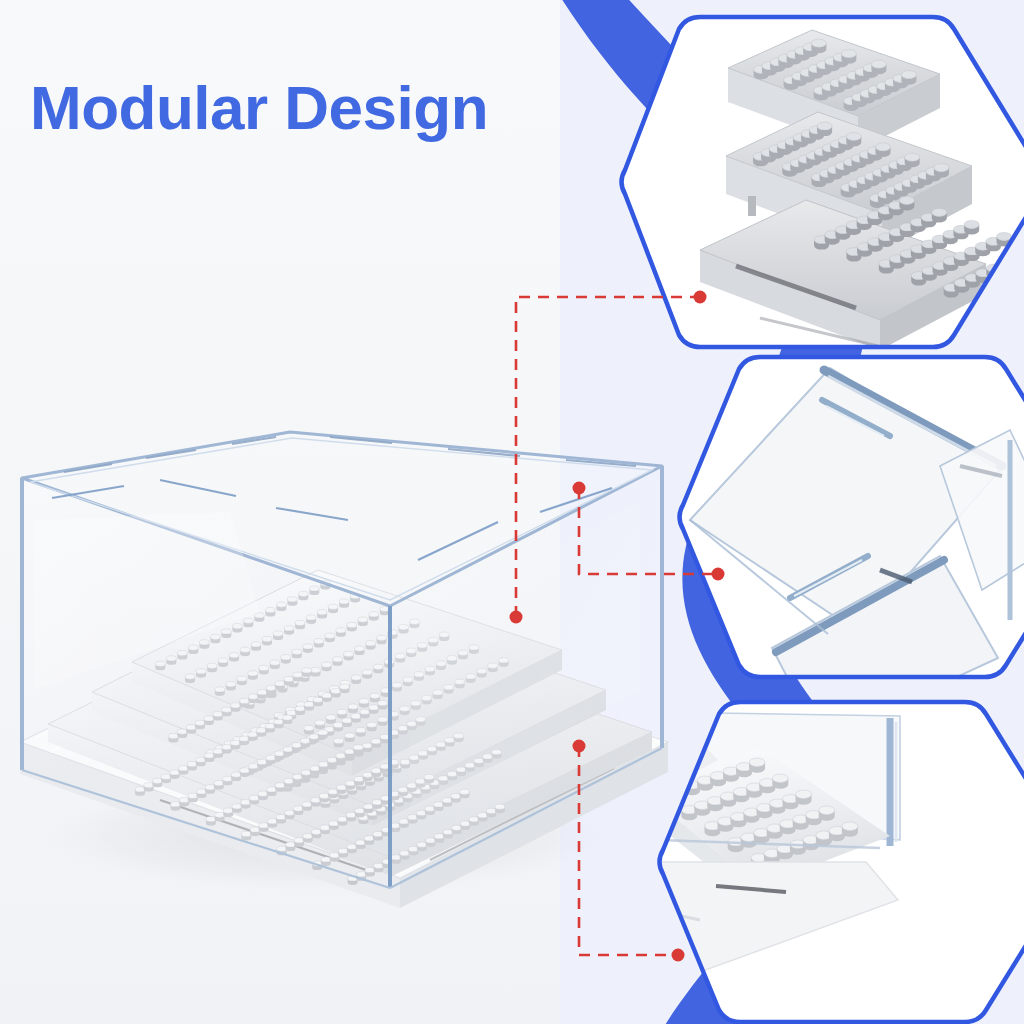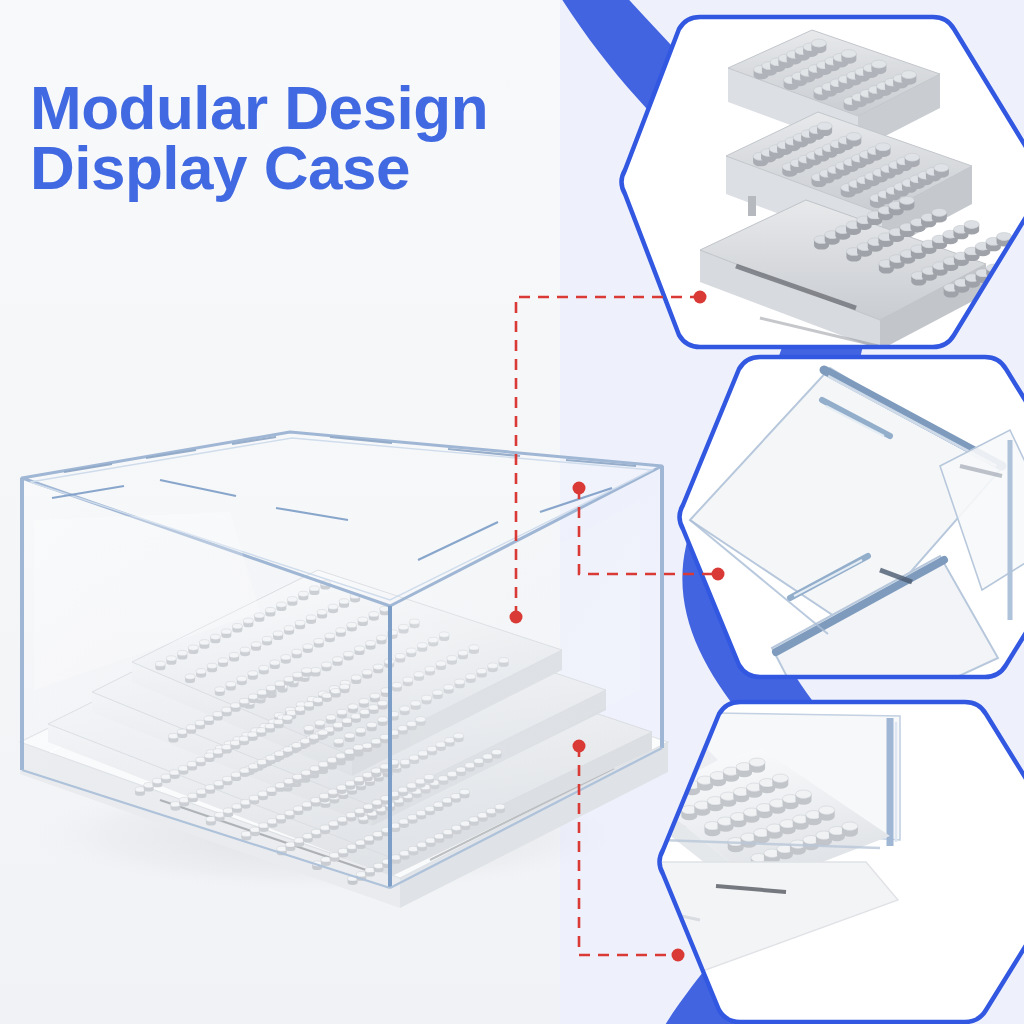--- a/index.html
+++ b/index.html
@@ -1283,16 +1283,15 @@
         <circle cx="700" cy="297" r="6.5" fill="#d93a35"></circle>
         <circle cx="579" cy="488" r="6.5" fill="#d93a35"></circle>
         <circle cx="718" cy="574" r="6.5" fill="#d93a35"></circle>
         <circle cx="579" cy="746" r="6.5" fill="#d93a35"></circle>
         <circle cx="678" cy="955" r="6.5" fill="#d93a35"></circle>
       </g>
   </svg>
 
   <div id="title-block">
     <span class="tline">Modular Design</span>
-    <span class="tline">Display Case</span>
   </div>
 
 </div>
 
 </body></html>

